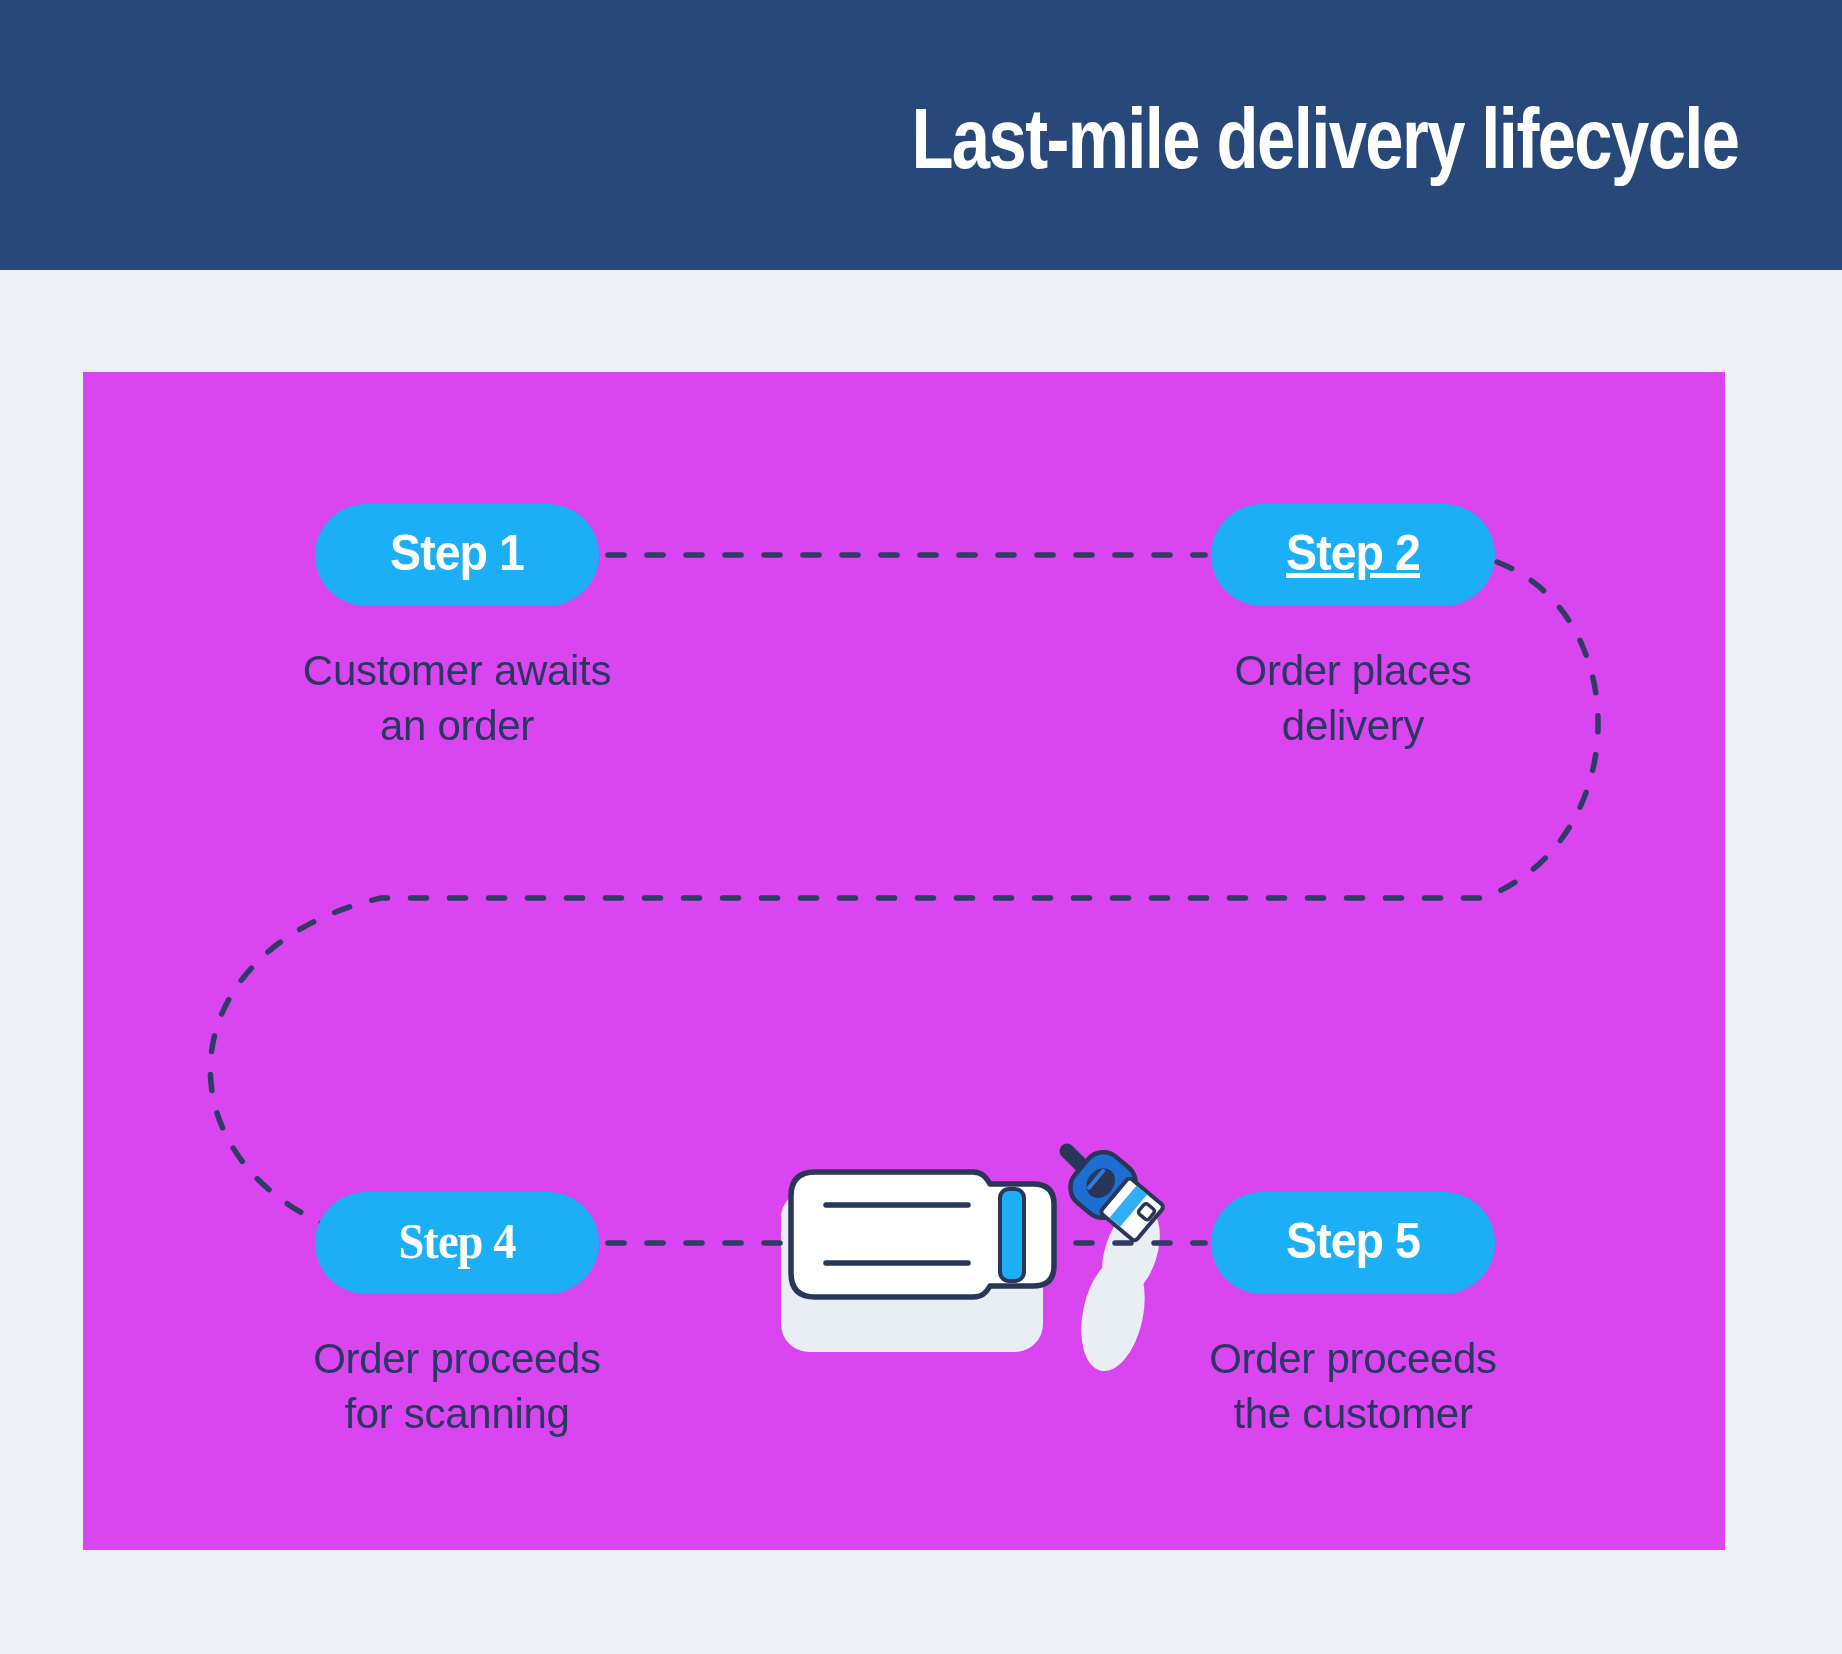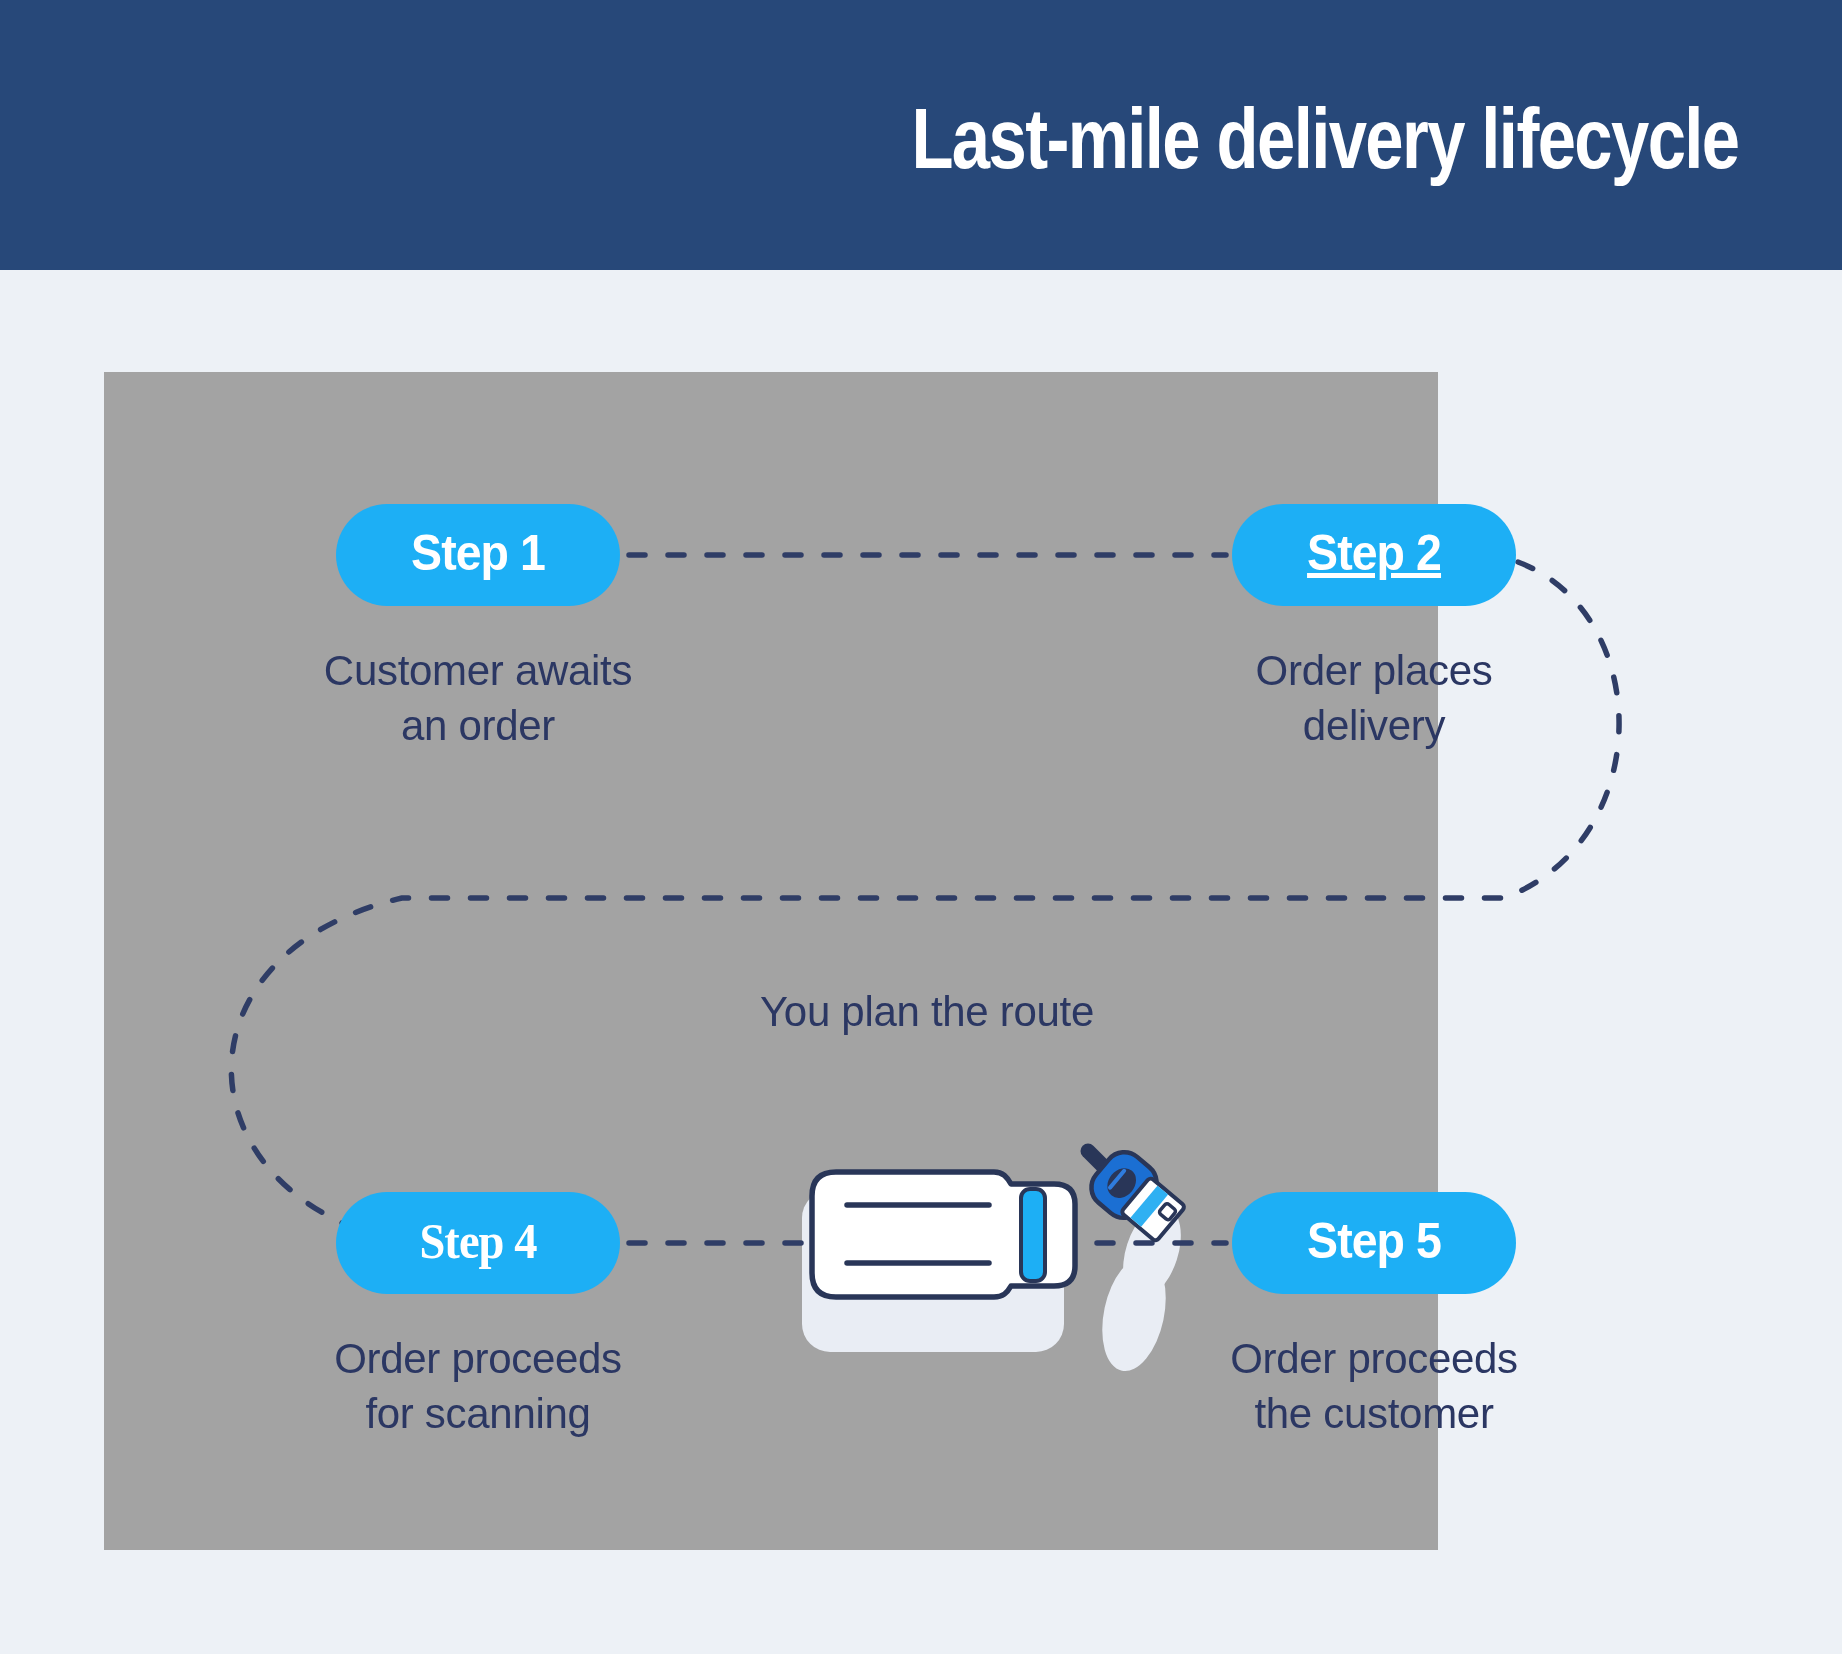--- a/index.html
+++ b/index.html
@@ -21,23 +21,23 @@
     font-size: 86px;
     font-weight: bold;
     letter-spacing: -2px;
     display: inline-block;
     transform: scaleX(0.8);
     transform-origin: center;
     padding-top: 6px;
     white-space: nowrap;
   }
   .card {
-    position: absolute; left: 104px; top: 372px;
-    width: 1334px; height: 1178px;
-    background: #a3a3a3;
+    position: absolute; left: 83px; top: 372px;
+    width: 1642px; height: 1178px;
+    background: #d946ef;
   }
   .art {
     position: absolute; left: 0; top: 0;
     width: 1642px; height: 1178px;
   }
   .pill {
     position: absolute;
     width: 284px; height: 102px;
     border-radius: 51px;
     background: #1DAFF5;
@@ -128,19 +128,18 @@
     <span>Step 4</span>
   </div>
   <div class="pill" id="pill-5">
     <span>Step 5</span>
   </div>
 
   <div class="lbl" id="lbl-1">Customer awaits
 an order</div>
   <div class="lbl" id="lbl-2">Order places
 delivery</div>
-  <div class="lbl" id="lbl-3">You plan the route</div>
   <div class="lbl" id="lbl-4">Order proceeds
 for scanning</div>
   <div class="lbl" id="lbl-5">Order proceeds
 the customer</div>
 
 </div>
 
 </body></html>

